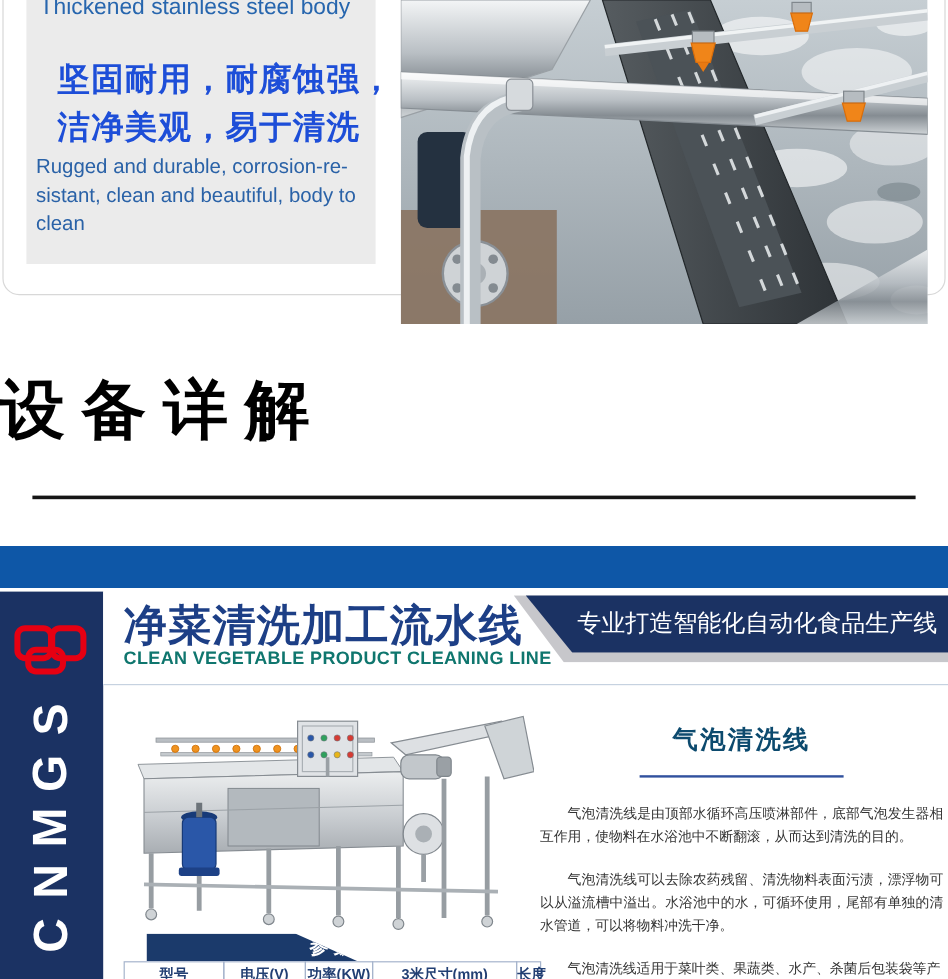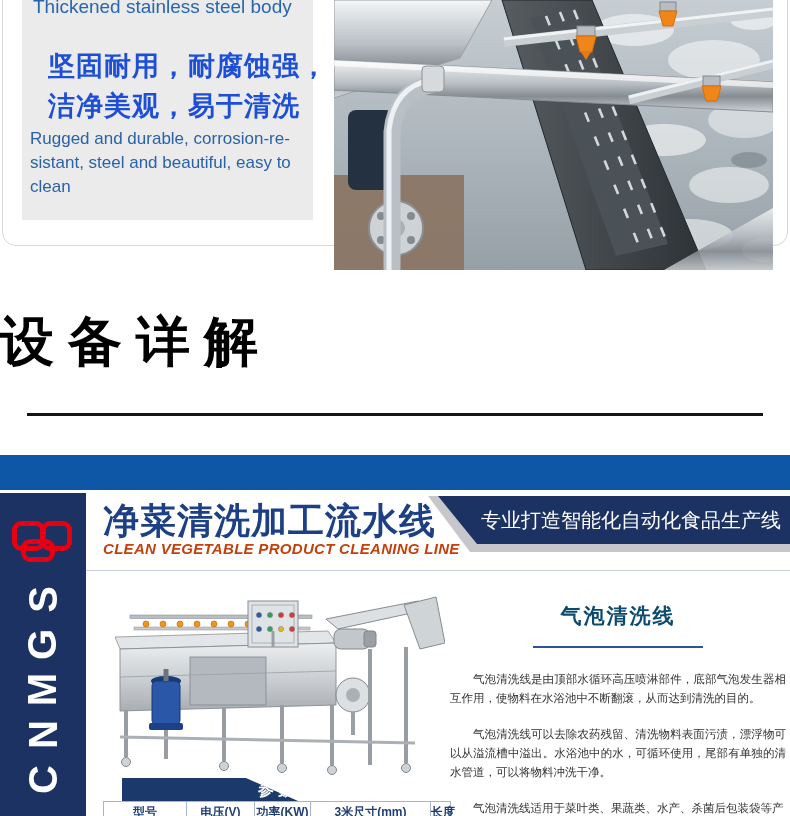--- a/index.html
+++ b/index.html
@@ -35,21 +35,21 @@
   #brand{position:absolute;left:0;top:84px;width:86px;display:flex;flex-direction:column;
          align-items:center;}
   #brand span{display:block;height:45px;line-height:45px;font-size:40px;font-weight:bold;
               color:#fff;transform:rotate(-90deg);}
 
   #panel-header{position:absolute;left:86px;top:0;width:704px;height:77px;background:#fff;
                 border-bottom:1px solid #c6d2e0;}
   #header-title-cn{position:absolute;left:17px;top:4px;font-size:36px;font-weight:bold;
                    color:#1d3f86;letter-spacing:1px;white-space:nowrap;}
   #header-title-en{position:absolute;left:17px;top:47px;font-size:15px;font-weight:700;
-                   color:#c2410c;letter-spacing:0.3px;white-space:nowrap;font-style:italic;}
+                   color:#0f766e;letter-spacing:0.3px;white-space:nowrap;}
   #banner-gray{position:absolute;left:428px;top:3px;width:362px;height:56px;background:#c7c7cb;
                clip-path:polygon(0 0,100% 0,100% 100%,42px 100%);}
   #banner{position:absolute;left:438px;top:3px;width:352px;height:48px;background:#1b3263;
           clip-path:polygon(0 0,100% 0,100% 100%,39px 100%);color:#fff;font-size:20px;
           line-height:48px;text-align:center;padding-left:0;box-sizing:border-box;
           white-space:nowrap;}
   #banner div{margin-left:34px;}
 
   #machine{position:absolute;left:100px;top:92px;width:345px;height:192px;}
 
@@ -80,21 +80,21 @@
 
 <div id="page">
 
   <div class="abs" id="top-card"></div>
 
   <div class="abs" id="feature-box">
     <div class="feat-title">Thickened stainless steel body</div>
     <div class="feat-cn" style="top:78px;">坚固耐用，耐腐蚀强，</div>
     <div class="feat-cn" style="top:118px;">洁净美观，易于清洗</div>
     <div class="feat-en" style="top:157px;">Rugged and durable, corrosion-re-</div>
-    <div class="feat-en" style="top:181px;">sistant, steel and beautiful, easy to</div>
+    <div class="feat-en" style="top:181px;">sistant, clean and beautiful, body to</div>
     <div class="feat-en" style="top:205px;">clean</div>
   </div>
 
   <div class="abs" id="photo">
     <svg width="439" height="270" viewBox="0 0 439 270" xmlns="http://www.w3.org/2000/svg">
       <defs>
         <linearGradient id="waterG" x1="0" y1="0" x2="0" y2="1">
           <stop offset="0" stop-color="#c6ced3"></stop>
             <stop offset="1" stop-color="#96a0a7"></stop>
         </linearGradient>

